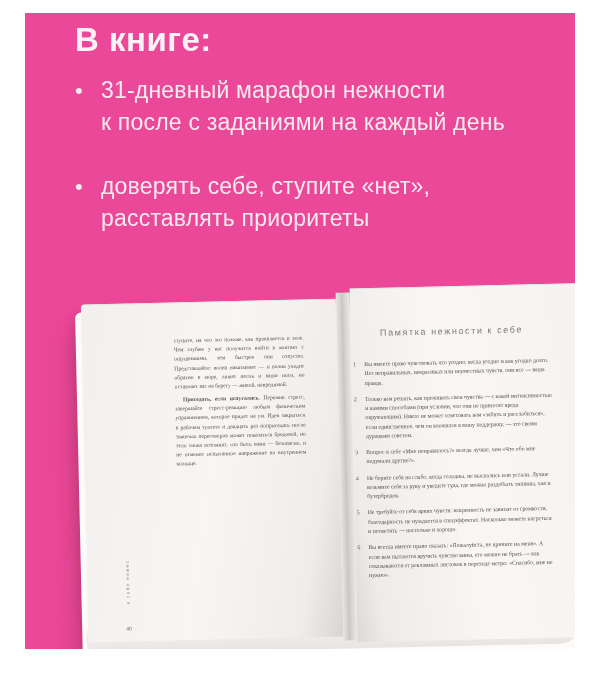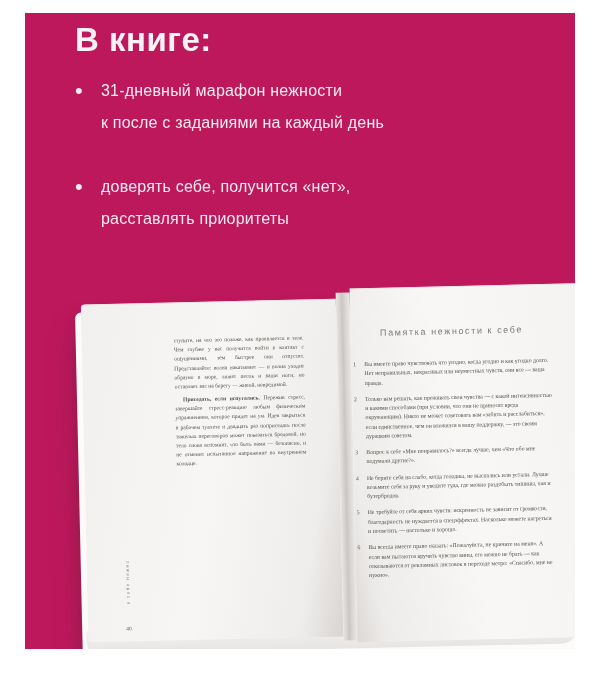--- a/index.html
+++ b/index.html
@@ -4,32 +4,32 @@
 <style>
   html,body{margin:0;padding:0;}
   body{
     width:600px;height:699px;position:relative;overflow:hidden;
     background:#ffffff;
     font-family:"Liberation Sans", sans-serif;
   }
   
   .panel{
     position:absolute;left:25px;top:13px;width:550px;height:636px;
-    background:#be185d;overflow:hidden;
+    background:#ec4899;overflow:hidden;
   }
   .heading{
     position:absolute;left:50px;top:8px;
     font-size:33px;font-weight:bold;color:#faf2f4;letter-spacing:.5px;
   }
   .bullets{position:absolute;left:50px;top:62px;}
   .bullet{display:flex;margin-bottom:33px;}
   .bullet .dot{
     width:26px;font-size:22px;line-height:31px;color:#f6ecee;flex:0 0 26px;
   }
-  .bullet .lines{font-size:16px;line-height:31.5px;color:#f6ecee;letter-spacing:.2px;}
+  .bullet .lines{font-size:23px;line-height:31.5px;color:#f6ecee;letter-spacing:.2px;}
   .bullet .lines span{display:block;}
 
   
   .book{
     position:absolute;left:30px;top:272px;width:540px;height:400px;
     transform:rotate(-1.3deg);
   }
   .cover{
     position:absolute;left:24px;top:22px;width:500px;height:350px;
     background:#fcfbfa;border-radius:6px 6px 14px 12px;
@@ -99,21 +99,21 @@
     <div class="bullet">
       <div class="dot">•</div>
       <div class="lines">
         <span>31-дневный марафон нежности</span>
         <span>к после с заданиями на каждый день</span>
       </div>
     </div>
     <div class="bullet">
       <div class="dot">•</div>
       <div class="lines">
-        <span>доверять себе, получится «нет»,</span>
+        <span>доверять себе, ступите «нет»,</span>
         <span>расставлять приоритеты</span>
       </div>
     </div>
   </div>
 
   <div class="book">
     <div class="cover"></div>
     <div class="bottom-sheet"></div>
 
     <div class="page page-left">

